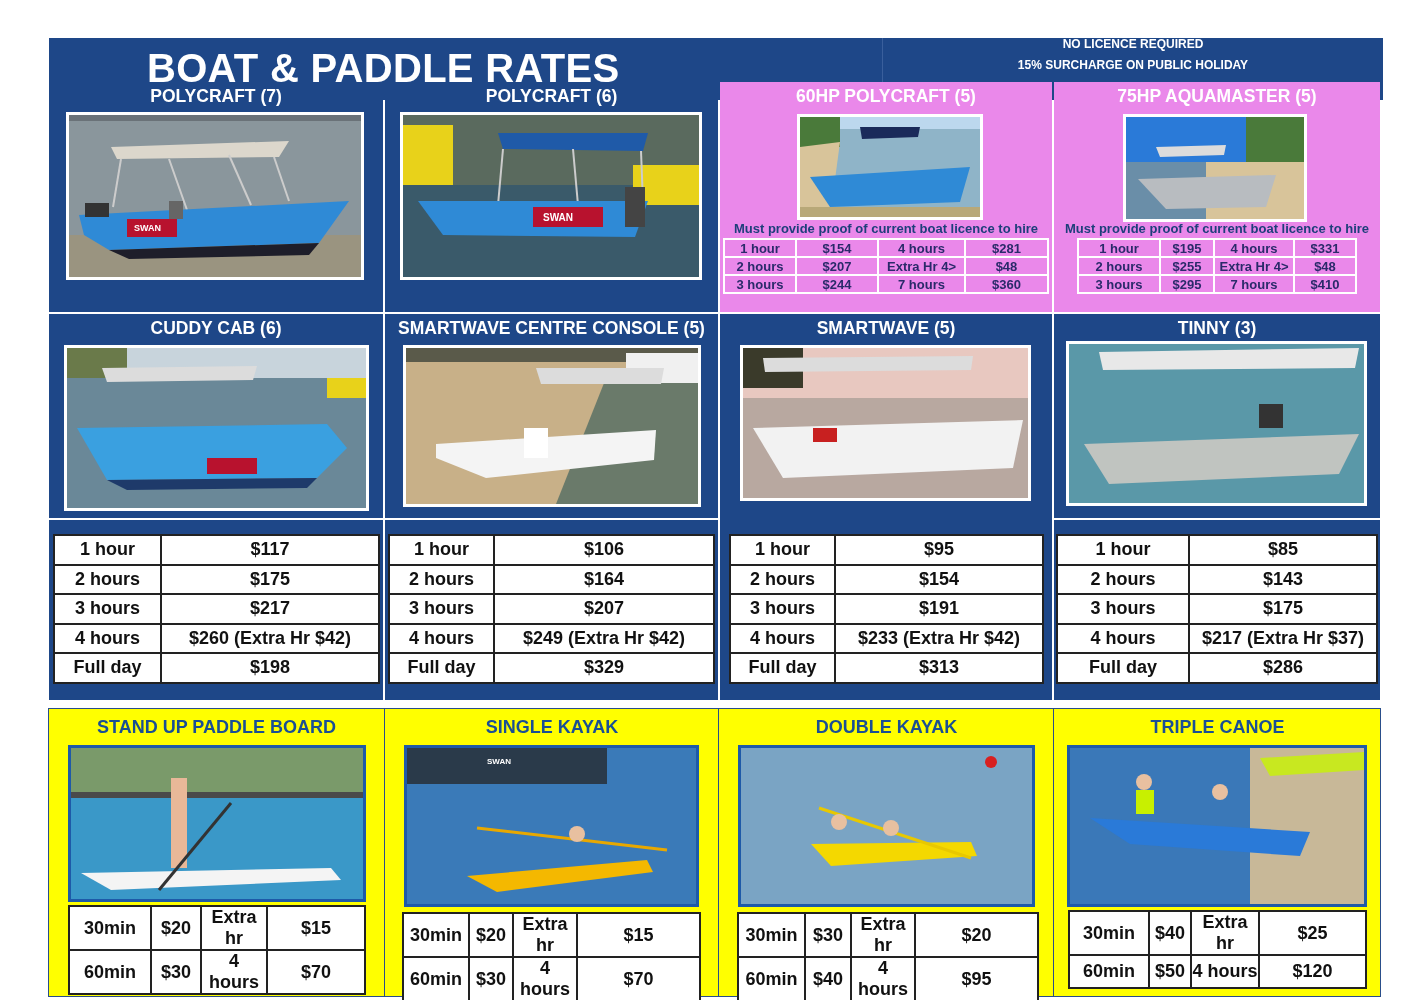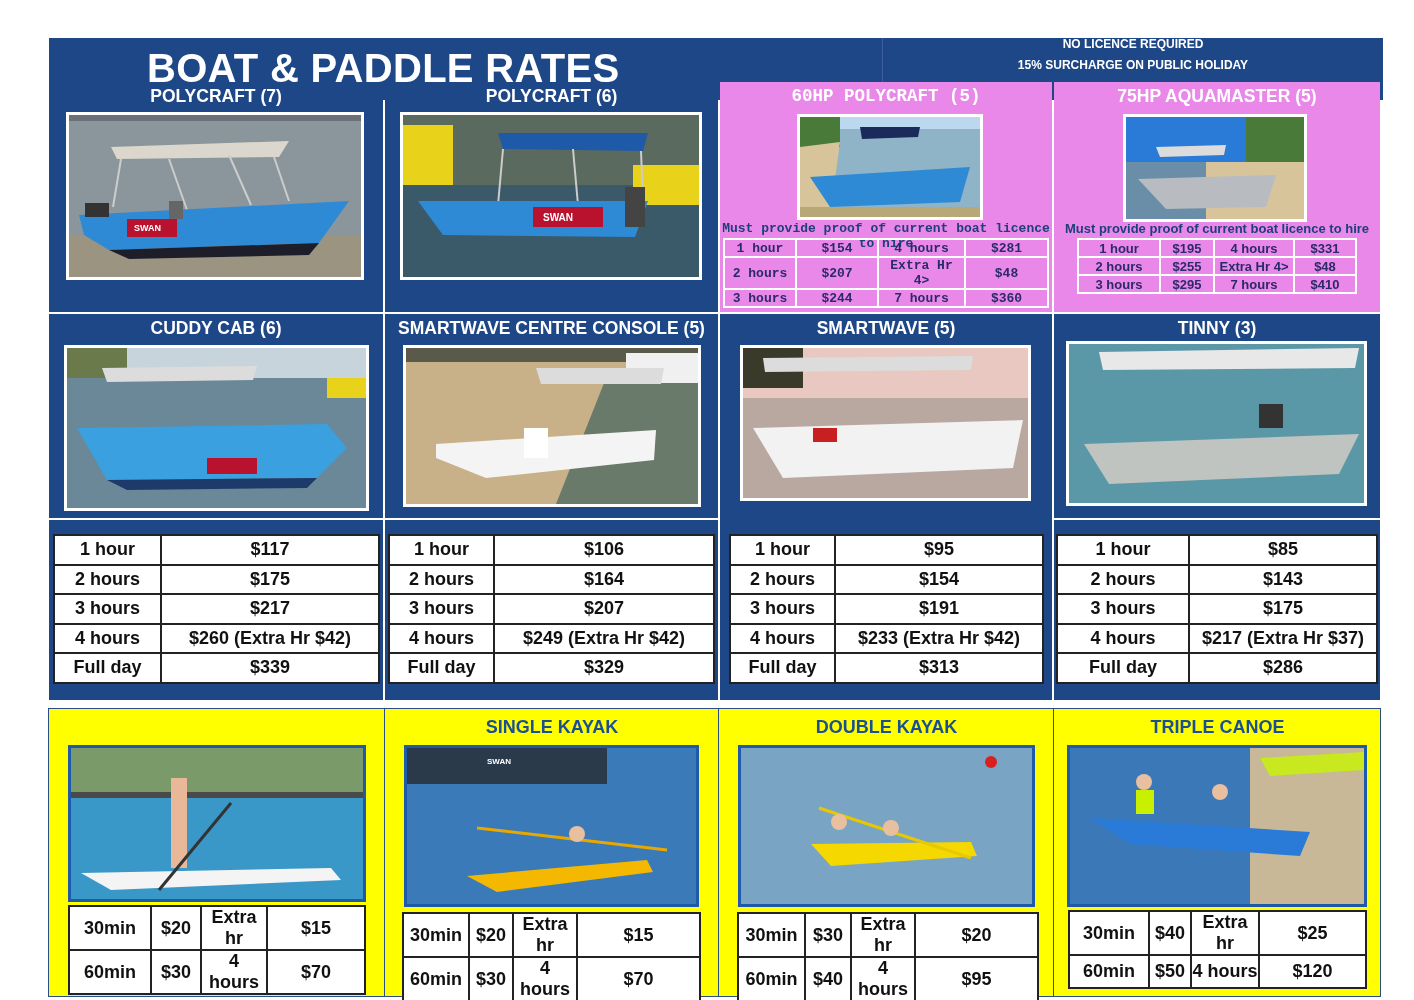--- a/index.html
+++ b/index.html
@@ -86,21 +86,21 @@
       <line x1="170" y1="34" x2="175" y2="90" stroke="#ccc" stroke-width="2"></line>
       <line x1="238" y1="36" x2="240" y2="88" stroke="#ccc" stroke-width="2"></line>
       <polygon points="15,86 245,86 232,122 40,120" fill="#2f8ad6"></polygon>
       <rect x="222" y="72" width="20" height="40" fill="#444"></rect>
       <rect x="130" y="92" width="70" height="20" fill="#b8122e"></rect>
       <text x="140" y="106" fill="#fff" font-size="10" font-weight="bold" font-family="Liberation Sans, sans-serif">SWAN</text>
     </svg>
   </div>
 </div>
 
-<div class="cell pink" style="left:720px;top:82px;width:332px;height:230px;font-family:Liberation Mono, monospace;">
+<div class="cell pink" style="left:720px;top:82px;width:332px;height:230px;">
   <div class="cell-title" style="top:4px;">60HP POLYCRAFT (5)</div>
   <div class="photo" style="left:77px;top:32px;width:186px;height:106px;">
     <svg class="scene" width="180" height="100" viewBox="0 0 180 100">
       <rect width="180" height="100" fill="#8fb4c8"></rect>
       <rect width="180" height="12" fill="#bcd8ee"></rect>
       <rect x="0" y="0" width="40" height="30" fill="#4a7a3a"></rect>
       <polygon points="0,30 40,25 30,100 0,100" fill="#d8c49a"></polygon>
       <polygon points="60,10 120,10 118,20 62,22" fill="#1a2a5a"></polygon>
       <polygon points="10,60 170,50 160,85 30,90" fill="#2f8ad6"></polygon>
       <rect y="90" width="180" height="10" fill="#b8a878"></rect>
@@ -239,21 +239,21 @@
     <tr>
           <td>3 hours</td>
           <td>$217</td>
         </tr>
     <tr>
           <td>4 hours</td>
           <td>$260 (Extra Hr $42)</td>
         </tr>
     <tr>
           <td>Full day</td>
-          <td>$339</td>
+          <td>$198</td>
         </tr>
   </tbody>
     </table>
 </div>
 
 <div class="cell navy" style="left:385px;top:520px;width:333px;height:180px;">
   <table class="rate" style="left:3px;top:14px;width:327px;">
     <tbody>
         <tr>
           <td style="width:103px">1 hour</td>
@@ -329,20 +329,21 @@
           <td>Full day</td>
           <td>$286</td>
         </tr>
   </tbody>
     </table>
 </div>
 
 <div class="abs" style="left:48px;top:708px;width:1333px;height:289px;border:1px solid #2a4e8a;background:#ffff00;"></div>
 
 <div class="cell yellow" style="left:49px;top:709px;width:336px;height:287px;border-right:1px solid #2a4e8a;">
+  <div class="paddle-title" style="top:8px;">STAND UP PADDLE BOARD</div>
   <div class="photo blue-frame" style="left:19px;top:36px;width:298px;height:157px;">
     <svg class="scene" width="292" height="151" viewBox="0 0 292 151">
       <rect width="292" height="151" fill="#3a98c8"></rect>
       <rect width="292" height="44" fill="#7a9a6a"></rect>
       <rect y="44" width="292" height="6" fill="#4a4a4a"></rect>
       <polygon points="10,125 260,120 270,132 40,142" fill="#f4f4f4"></polygon>
       <rect x="100" y="30" width="16" height="90" fill="#e8b898"></rect>
       <line x1="160" y1="55" x2="88" y2="142" stroke="#333" stroke-width="3"></line>
     </svg>
   </div>

